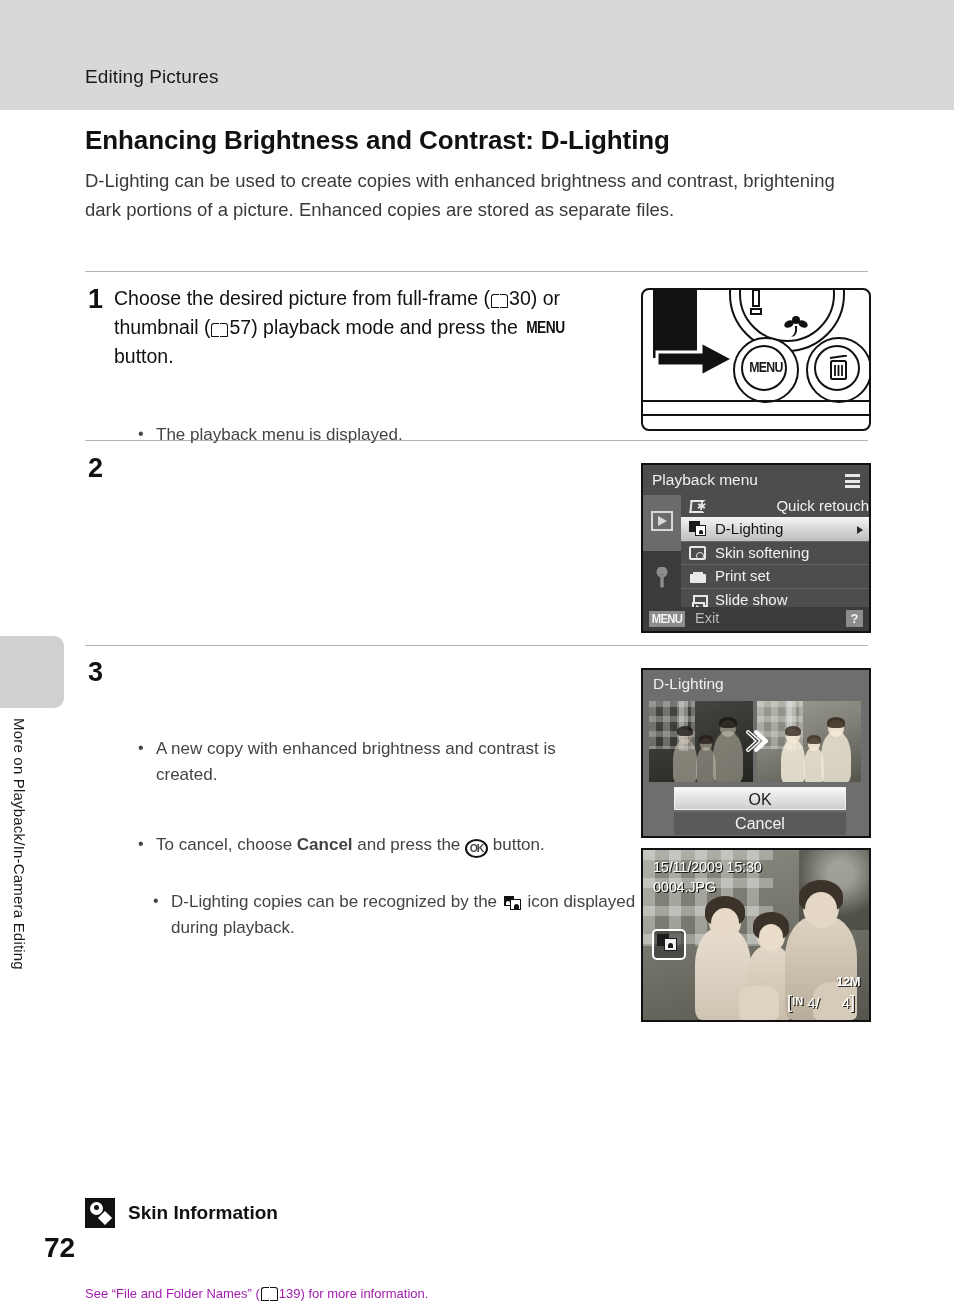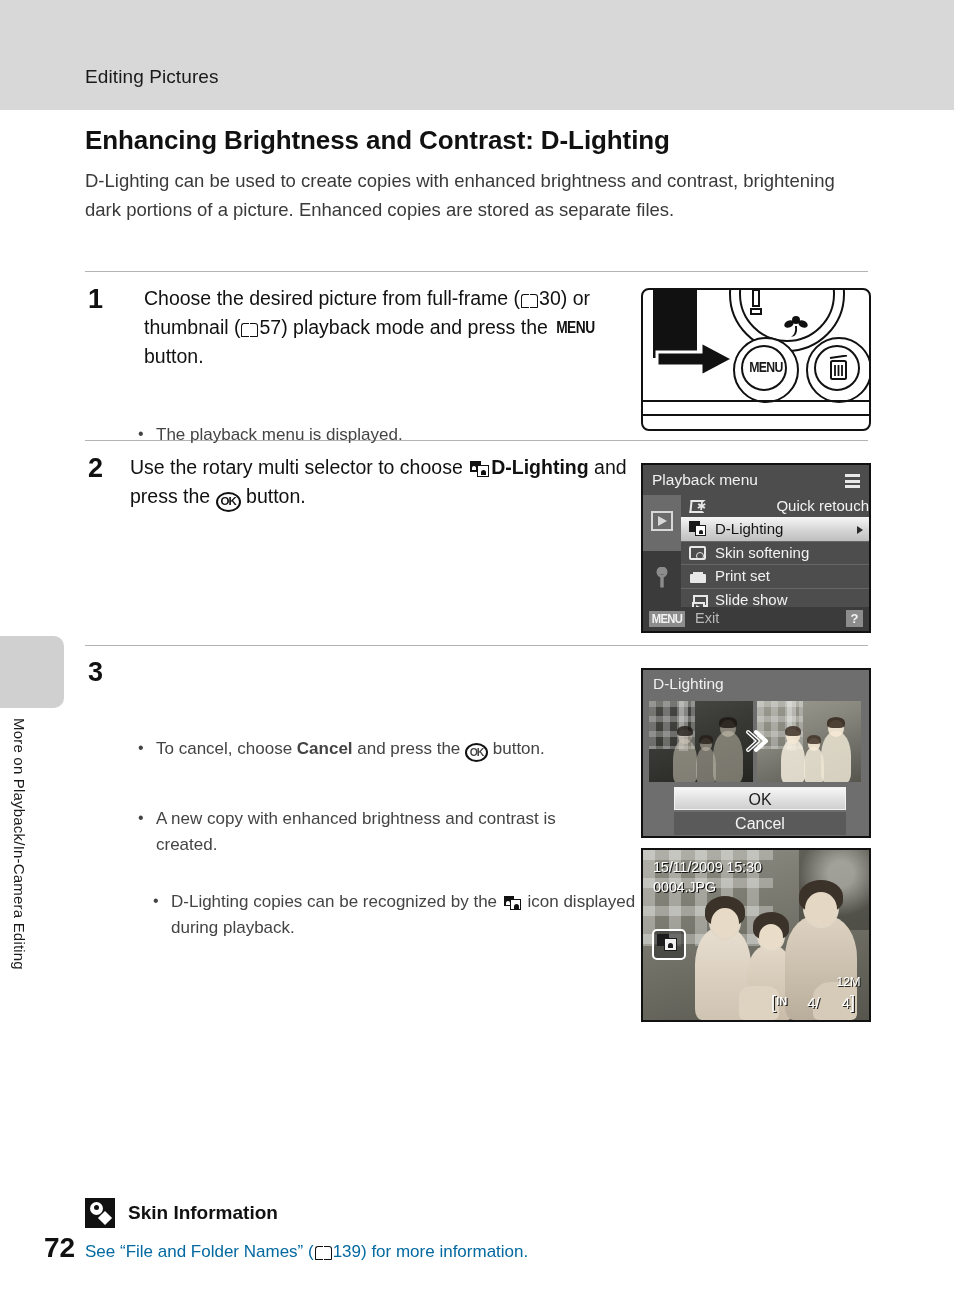--- a/index.html
+++ b/index.html
@@ -604,39 +604,39 @@
     width: 13px; height: 13px;
     background: #f2f2f2; border: 1.6px solid #1c1c1c; box-sizing: border-box;
   }
   #ps-dl-badge .b:after {
     content: ""; position: absolute; left: 3px; top: 4px;
     width: 5px; height: 5px; background: #1c1c1c; border-radius: 50% 50% 0 0;
   }
   #ps-size {
     position: absolute; right: 9px; top: 124px;
     font-size: 13px;
-    font-weight: normal;
+    font-weight: bold;
     color: #fff;
     text-shadow: 1px 1px 0 rgba(0,0,0,.8);
     letter-spacing: -.5px;
     text-align: center;
   }
   #ps-counter {
     position: absolute; right: 14px; bottom: 7px;
     font-size: 15px;
     color: #fff;
     text-shadow: 1.2px 1.2px 0 rgba(0,0,0,.85);
     white-space: nowrap;
   }
   #ps-counter .inbox {
     display: inline-block;
     font-size: 11px;
     font-weight: bold;
     vertical-align: 3px;
-    margin-right: 20px;
+    margin-right: 4px;
   }
 
   
   #info-icon {
     position: absolute;
     left: 85px; top: 1198px;
     width: 30px; height: 30px;
     background: #111;
   }
   #info-icon .bulb {
@@ -660,24 +660,24 @@
   }
   #info-title {
     position: absolute;
     left: 128px; top: 1202px;
     font-size: 19px;
     font-weight: bold;
     color: #111;
   }
   #info-text {
     position: absolute;
-    left: 85px; top: 1242px;
+    left: 85px; top: 1286px;
     width: 700px;
-    font-size: 17px;
-    color: #0369a1;
+    font-size: 13px;
+    color: #a21caf;
   }
 </style>
 </head>
 <body>
 
 <div id="header-bar"></div>
 <div id="header-title">Editing Pictures</div>
 
 <div id="edge-tab"></div>
 <div id="vertical-chapter">More on Playback/In-Camera Editing</div>
@@ -686,21 +686,21 @@
 <div id="content">
 
   <div id="section-title">Enhancing Brightness and Contrast: D-Lighting</div>
   <div id="intro-text">D-Lighting can be used to create copies with enhanced brightness and contrast, brightening dark portions of a picture. Enhanced copies are stored as separate files.</div>
 
   <div class="rule" id="rule1"></div>
   <div class="rule" id="rule2"></div>
   <div class="rule" id="rule3"></div>
 
   <div class="step-num" style="left:88px; top:284px;">1</div>
-  <div class="step-body" style="left:144px; top:284px; width:500px;">
+  <div class="step-body" style="left:114px; top:284px; width:500px;">
     <span>Choose the desired picture from full-frame (</span><span class="bookref"></span><span>30</span><span>) or thumbnail (</span><span class="bookref"></span><span>57</span><span>) playback mode and press the </span><span class="menuglyph">MENU</span><span> button.</span>
   </div>
   <div class="bullets" style="left:130px; top:378px; width:480px;">
     <div class="bl">The playback menu is displayed.</div>
   </div>
 
   <div id="cam-illo">
     <div id="cam-dial"></div>
     <div id="cam-dial2"></div>
     <div id="cam-black-bar"></div>
@@ -729,23 +729,20 @@
         <line x1="8" y1="10" x2="8" y2="21" stroke="#111" stroke-width="1.8"></line>
         <line x1="11.5" y1="10" x2="11.5" y2="21" stroke="#111" stroke-width="1.8"></line>
         <line x1="15" y1="10" x2="15" y2="21" stroke="#111" stroke-width="1.8"></line>
       </svg>
     </div>
     <div id="cam-bottom-line1"></div>
     <div id="cam-bottom-line2"></div>
   </div>
 
   <div class="step-num" style="left:88px; top:453px;">2</div>
-  <div class="step-body" style="left:130px; top:453px; width:500px;">
-    <span>Use the rotary multi selector to choose </span><span class="dlglyph"><span class="pa"></span><span class="pb"></span></span><b>D-Lighting</b><span> and press the </span><span class="okglyph">OK</span><span> button.</span>
-  </div>
 
   <div id="pb-screen">
     <div id="pb-title">Playback menu</div>
     <div id="pb-listicon">
         <i></i>
         <i></i>
         <i></i>
       </div>
 
     <div id="pb-sidebar">
@@ -798,24 +795,24 @@
 
     <div id="pb-bottom">
       <div id="pb-menu-box">MENU</div>
       <div id="pb-exit">Exit</div>
       <div id="pb-help">?</div>
     </div>
   </div>
 
   <div class="step-num" style="left:88px; top:657px;">3</div>
   <div class="bullets" style="left:130px; top:692px; width:480px;">
+    <div class="bl">A new copy with enhanced brightness and contrast is created.</div>
     <div class="bl">
       <span>To cancel, choose </span><b>Cancel</b><span> and press the </span><span class="okglyph" style="font-size:10.5px;width:19px;height:15px;line-height:14px;">OK</span><span> button.</span>
     </div>
-    <div class="bl">A new copy with enhanced brightness and contrast is created.</div>
   </div>
   <div class="bullets" style="left:145px; top:845px; width:500px;">
     <div class="bl">
       <span>D-Lighting copies can be recognized by the </span><span class="dlglyph" style="width:17px;height:14px;"><span class="pa" style="width:10px;height:10px;"></span><span class="pb" style="left:6px;top:3px;width:11px;height:11px;"></span></span><span> icon displayed during playback.</span>
     </div>
   </div>
 
   <div id="dl-screen">
     <div id="dl-title">D-Lighting</div>
 

